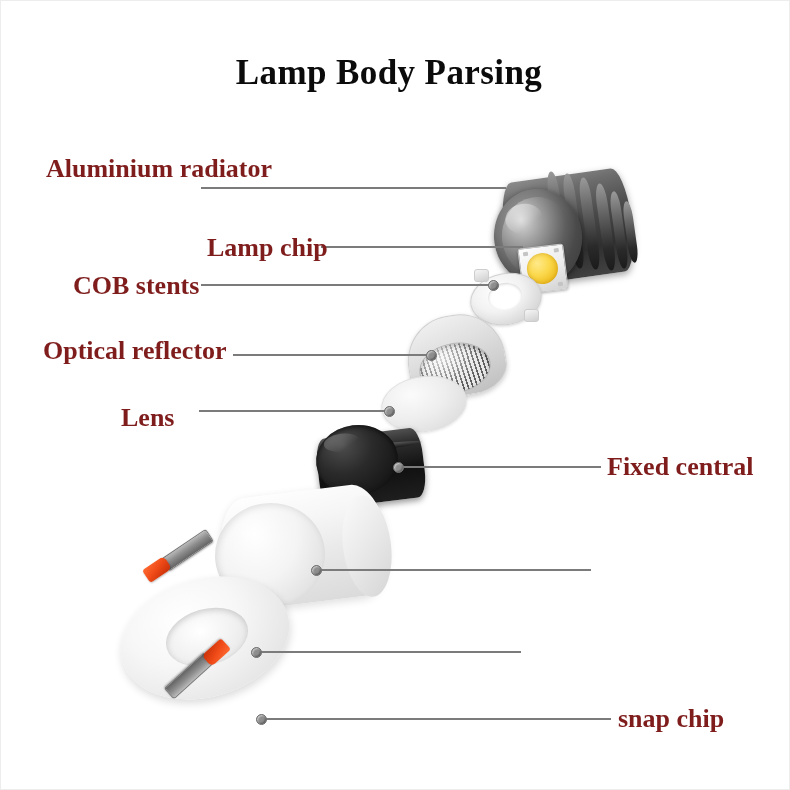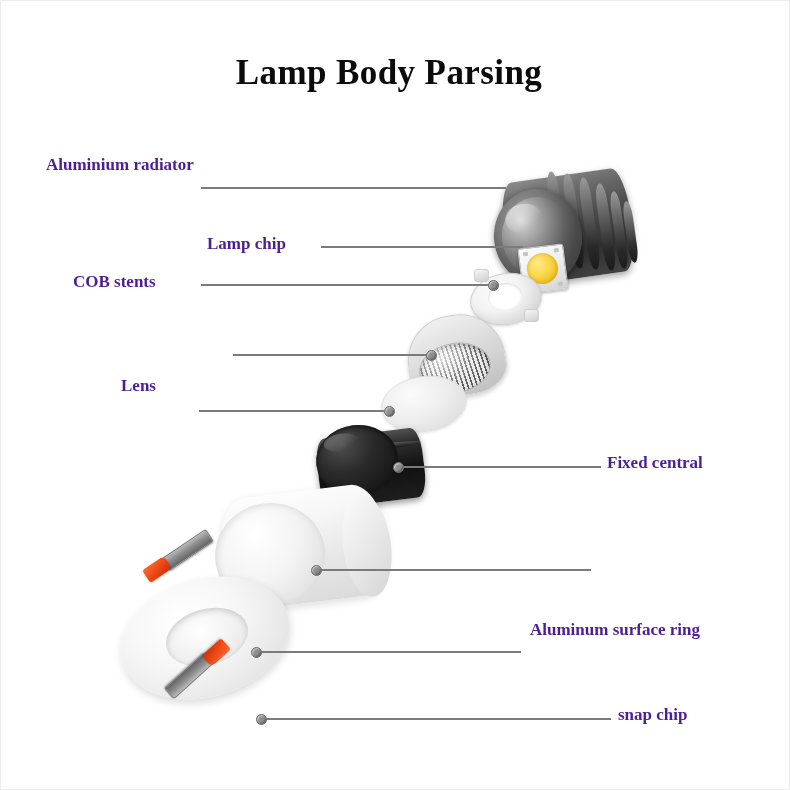--- a/index.html
+++ b/index.html
@@ -29,23 +29,23 @@
     font-size: 35px;
     font-weight: bold;
     color: #0b0b0b;
     letter-spacing: 0.4px;
     font-family: "Liberation Serif", "DejaVu Serif", serif;
   }
 
   
   .label {
     position: absolute;
-    font-size: 17px;
+    font-size: 26px;
     font-weight: bold;
-    color: #4c1d95;
+    color: #7f1d1d;
     white-space: nowrap;
     font-family: "Liberation Serif", "DejaVu Serif", serif;
     line-height: 1;
   }
   .label.right { text-align: right; }
 
   
   .leader {
     position: absolute;
     height: 1.6px;
@@ -413,23 +413,23 @@
 
   <div class="leader" style="left:262px; top:717px; width:348px;"></div>
   <div class="leader-dot" style="left:255px; top:713px;"></div>
 
   <div class="label" style="left:45px; top:155px;">Aluminium radiator</div>
 
   <div class="label" style="left:206px; top:234px;">Lamp chip</div>
 
   <div class="label" style="left:72px; top:272px;">COB stents</div>
 
-
-  <div class="label" style="left:120px; top:376px;">Lens</div>
+  <div class="label" style="left:42px; top:337px;">Optical reflector</div>
+
+  <div class="label" style="left:120px; top:404px;">Lens</div>
 
   <div class="label right" style="left:606px; top:453px;">Fixed central</div>
 
 
-  <div class="label right" style="left:529px; top:620px;">Aluminum surface ring</div>
 
   <div class="label right" style="left:617px; top:705px;">snap chip</div>
 
 </div>
 
 </body></html>

